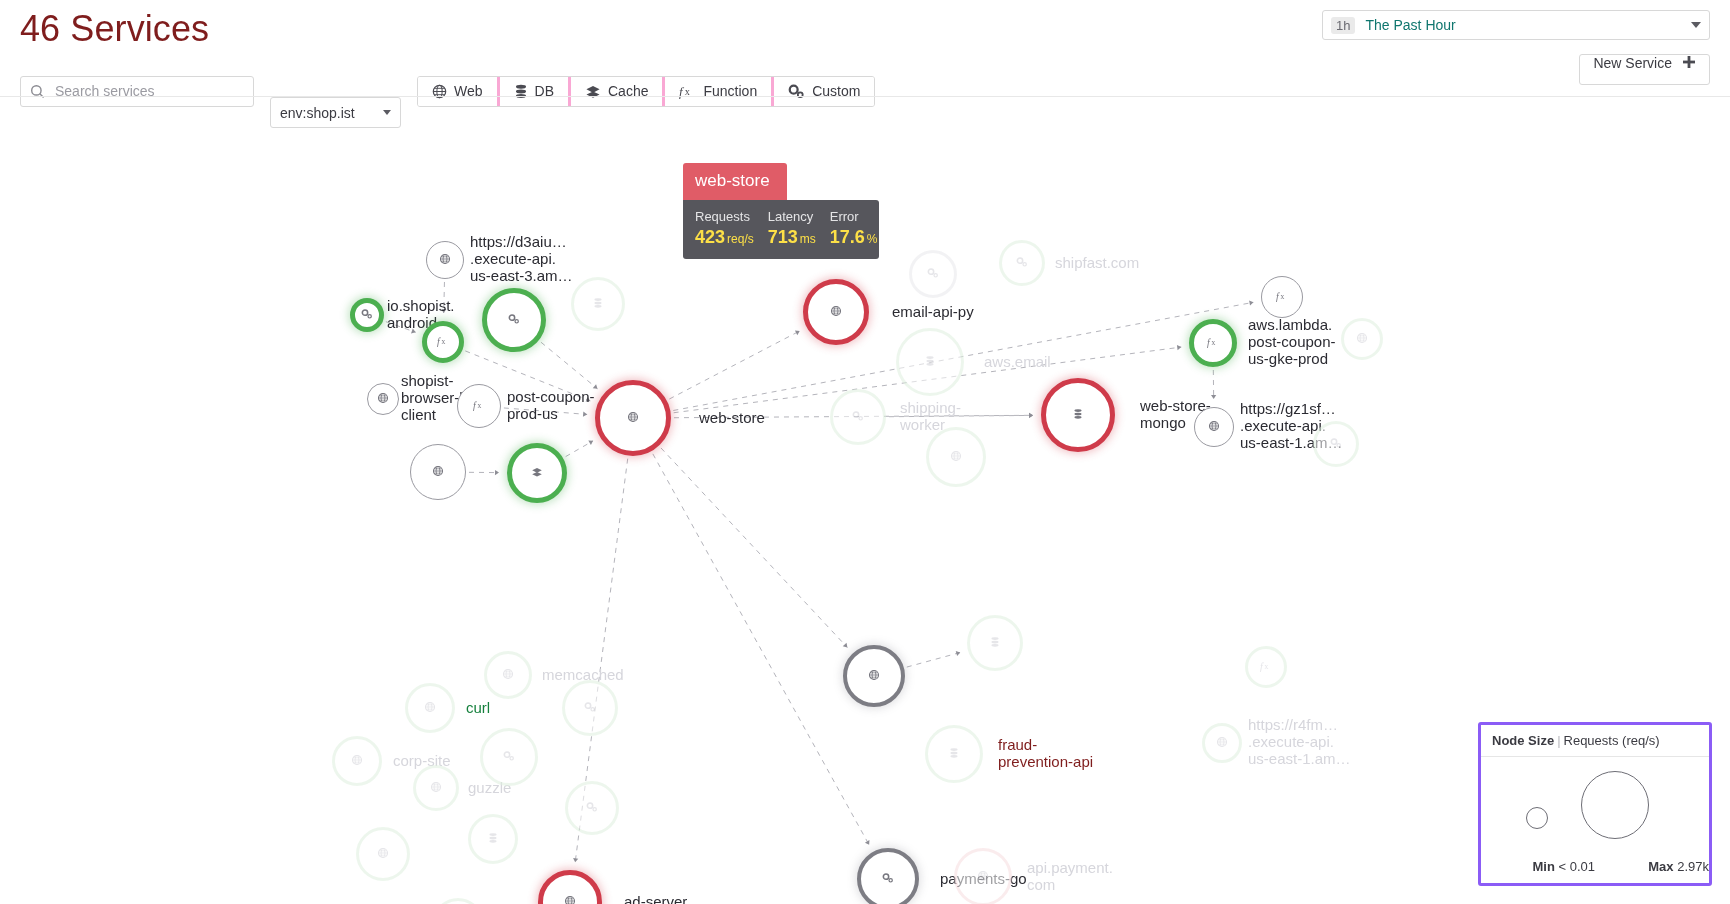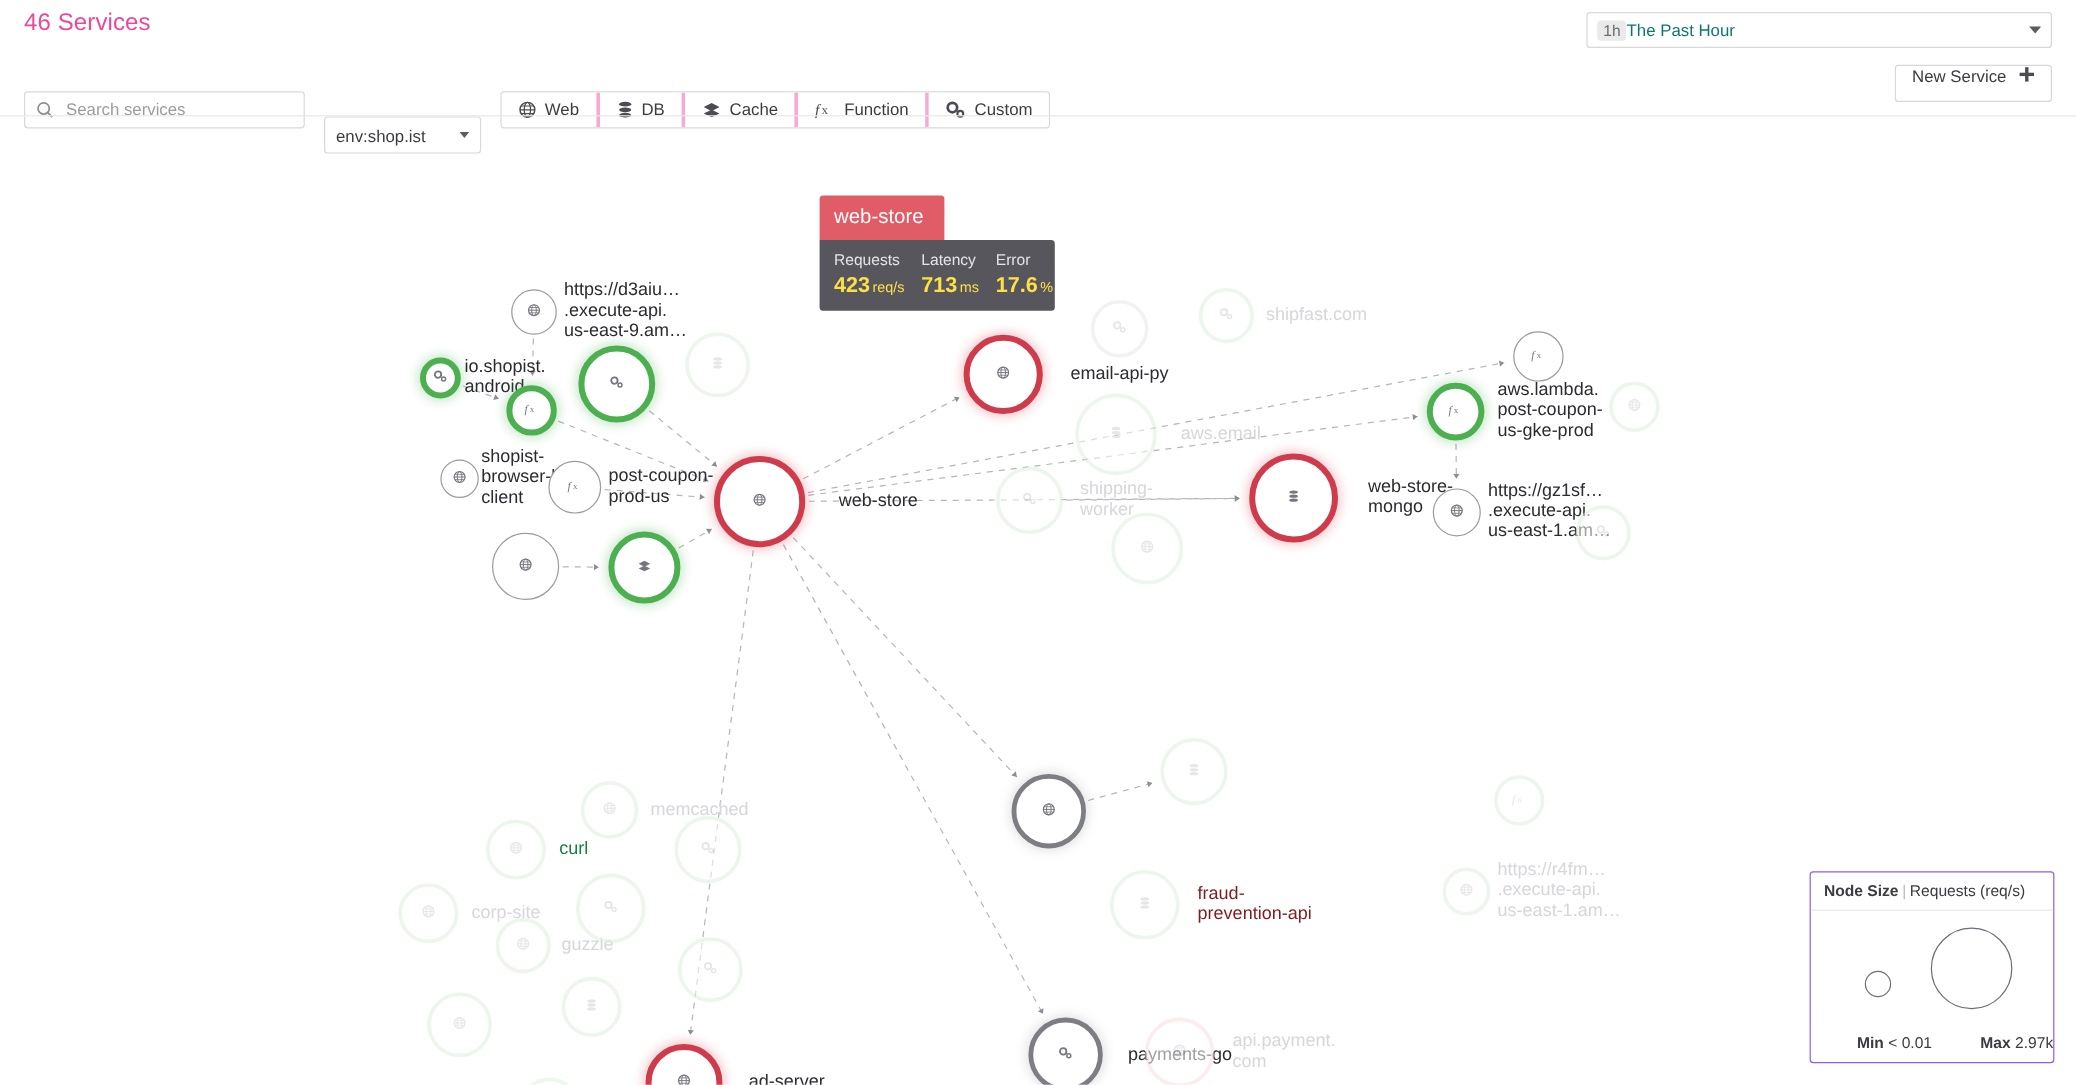--- a/index.html
+++ b/index.html
@@ -9,34 +9,34 @@
     background: #ffffff;
     font-family: "Liberation Sans", sans-serif;
     overflow: hidden;
   }
 
   #app { position: relative; width: 1730px; height: 904px; background: #fff; }
 
   
   .page-title {
     position: absolute; left: 20px; top: 8px;
-    font-size: 20px; color: #ec4899; font-weight: 400;
+    font-size: 36px; color: #7f1d1d; font-weight: 400;
     letter-spacing: 0.1px;
   }
 
   .time-picker {
     position: absolute; right: 20px; top: 10px;
     width: 388px; height: 30px;
     border: 1px solid #d8d8d8; border-radius: 3px;
     background: #fff; display: flex; align-items: center;
     padding: 0 8px; cursor: pointer;
   }
   .time-badge {
     background: #eaeaea; color: #6b6b72; font-size: 13px;
-    padding: 1px 5px; border-radius: 3px; 
+    padding: 1px 5px; border-radius: 3px; margin-right: 10px;
   }
   .time-label { font-size: 14px; color: #0f766e; flex: 1; }
   .caret-down {
     width: 0; height: 0;
     border-left: 5px solid transparent; border-right: 5px solid transparent;
     border-top: 6px solid #5b5b62;
   }
 
   .toolbar { position: absolute; left: 20px; top: 54px; display: flex; align-items: center; }
 
@@ -111,21 +111,21 @@
     background: #56565c; color: #fff; padding: 9px 12px 11px;
     border-radius: 0 3px 3px 3px; display: flex; gap: 14px;
   }
   .tt-col .k { font-size: 13px; color: #e4e4e6; margin-bottom: 3px; }
   .tt-col .v { font-size: 18px; font-weight: 700; color: #fde047; }
   .tt-col .v span { font-size: 12px; font-weight: 400; margin-left: 2px; }
 
   
   .legend {
     position: absolute; right: 18px; bottom: 18px;
-    width: 204px; border: 1px solid #8b5cf6; border-radius: 3px;
+    width: 234px; border: 3px solid #8b5cf6; border-radius: 3px;
     background: #fff;
   }
   .legend-head {
     padding: 8px 11px; border-bottom: 1px solid #e6e6e6; font-size: 13px; color: #3b3b42;
   }
   .legend-head b { font-weight: 700; }
   .legend-head .sep { color: #b8b8be; margin: 0 3px; }
   .legend-body { position: relative; height: 102px; }
   .lg-circle { position: absolute; border: 1px solid #6d6d75; border-radius: 50%; }
   .lg-min { width: 22px; height: 22px; left: 45px; top: 50px; }
@@ -270,21 +270,21 @@
           <span class="glyph"><svg width="11" height="11" viewBox="0 0 16 16">
               <circle cx="8" cy="8" r="6.6" fill="none" stroke="#76767e" stroke-width="1.5"></circle>
               <ellipse cx="8" cy="8" rx="2.8" ry="6.6" fill="none" stroke="#76767e" stroke-width="1.2"></ellipse>
               <line x1="1.4" y1="8" x2="14.6" y2="8" stroke="#76767e" stroke-width="1.2"></line>
               <line x1="2.6" y1="4.8" x2="13.4" y2="4.8" stroke="#76767e" stroke-width="1"></line>
               <line x1="2.6" y1="11.2" x2="13.4" y2="11.2" stroke="#76767e" stroke-width="1"></line>
             </svg></span>
         </div>
         <div class="nlabel" style="left: 470px; top: 136px;">https://d3aiu…
 .execute-api.
-us-east-9.am…</div>
+us-east-3.am…</div>
         <div class="node" style="left: 367px; top: 218px; width: 34px; height: 34px; border: 5px solid rgb(76, 175, 80); box-shadow: rgba(76, 175, 80, 0.32) 0px 0px 9px 2px;">
           <span class="glyph"><svg width="12" height="11" viewBox="0 0 18 16">
               <circle cx="6" cy="6" r="4" fill="none" stroke="#76767e" stroke-width="2.3"></circle>
               <circle cx="13" cy="11.5" r="2.5" fill="none" stroke="#76767e" stroke-width="1.8"></circle>
             </svg></span>
         </div>
         <div class="nlabel" style="left: 387px; top: 200px;">io.shopist.
 android</div>
         <div class="node" style="left: 443px; top: 245px; width: 42px; height: 42px; border: 5px solid rgb(76, 175, 80); box-shadow: rgba(76, 175, 80, 0.32) 0px 0px 9px 2px;">
           <span class="glyph"><svg width="14" height="12" viewBox="0 0 18 16">

